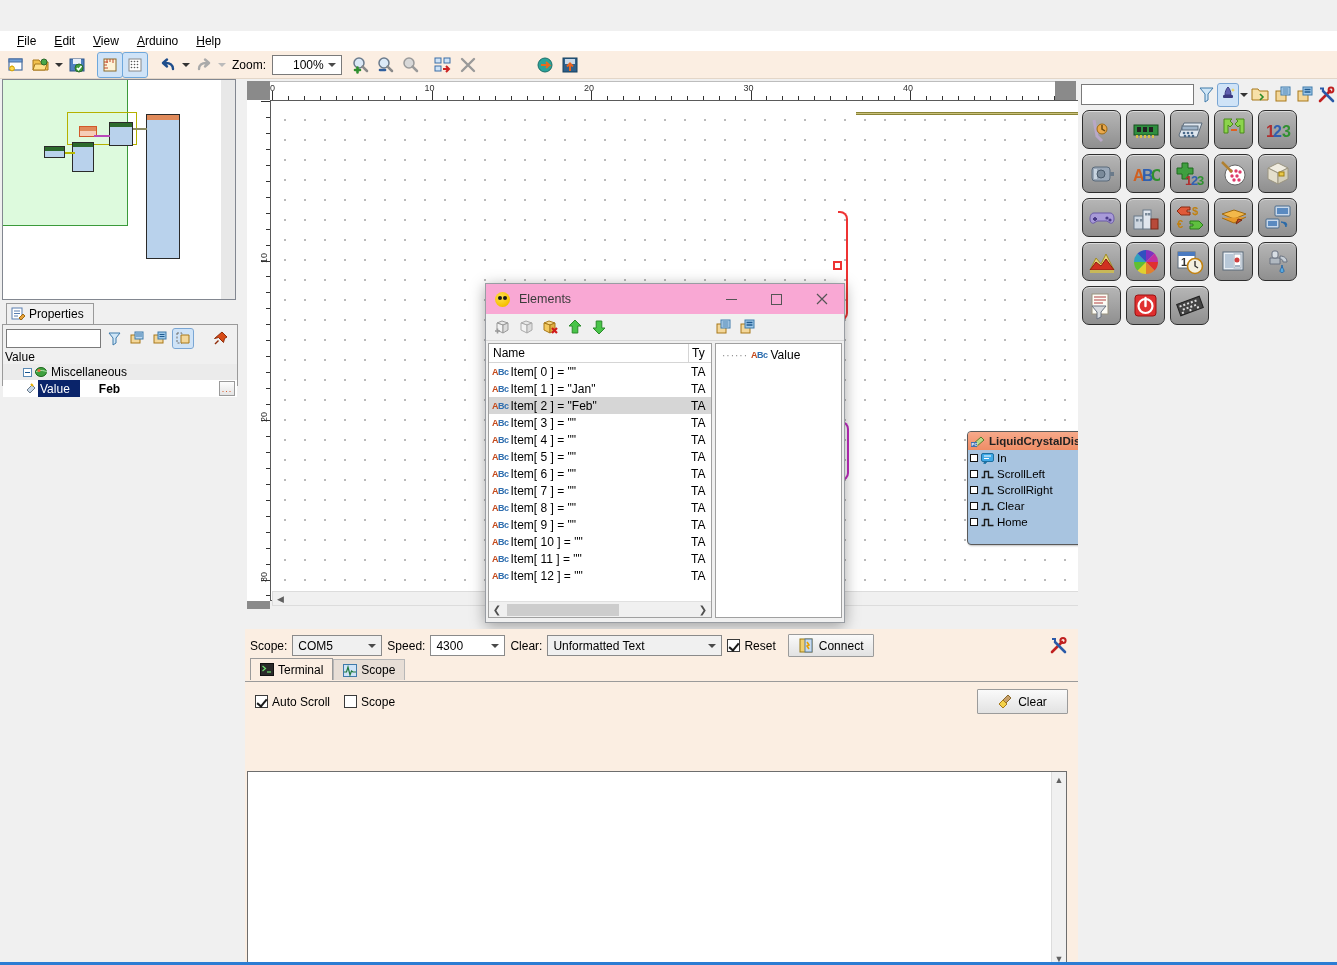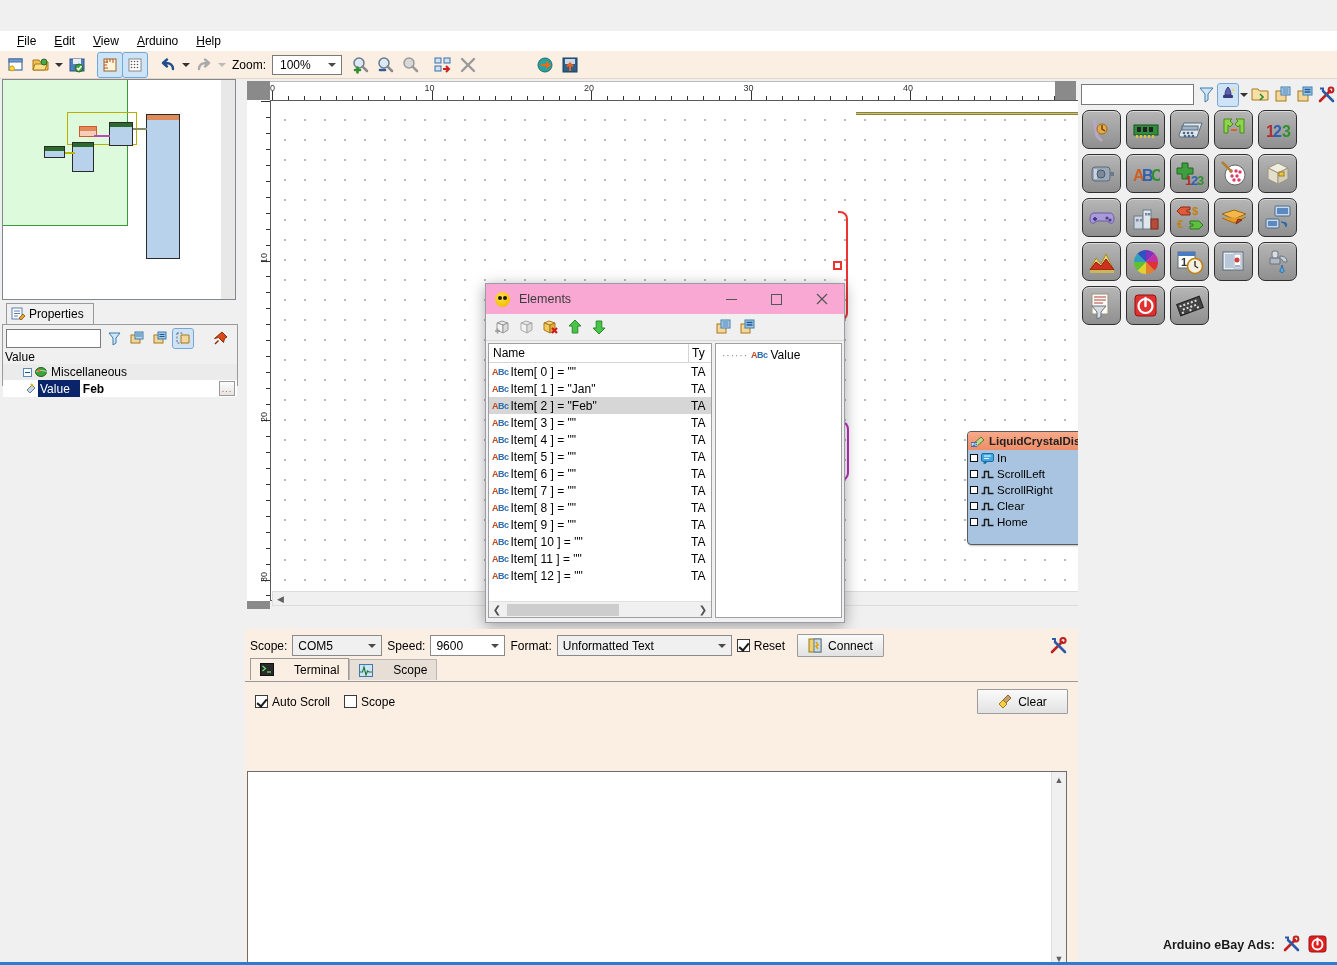--- a/index.html
+++ b/index.html
@@ -60,21 +60,21 @@
   }
   .tb-btn {
     width: 24px; height: 24px; display: flex; align-items: center; justify-content: center;
     margin-right: 1px; border-radius: 2px; position: relative;
   }
   .tb-btn.active { background: #cfe3f7; outline: 1px solid #6fa8dc; }
   .tb-sep { width: 8px; }
   .tb-label { font-size: 12px; margin: 0 6px 0 4px; }
   .tb-combo {
     width: 70px; height: 20px; border: 1px solid #7a7a7a; background: #fff;
-    font-size: 12px; display: flex; align-items: center; padding-left: 7px; position: relative;
+    font-size: 12px; display: flex; align-items: center; padding-left: 20px; position: relative;
   }
   .combo-arrow {
     position: absolute; right: 5px; top: 50%; margin-top: -2px;
     width: 0; height: 0; border-left: 4px solid transparent; border-right: 4px solid transparent;
     border-top: 4px solid #4a4a4a;
   }
 
   
   .ic { display: block; }
 
@@ -140,21 +140,21 @@
   }
   .prop-row-value {
     display: flex; align-items: center; height: 17px; background: #fff;
   }
   .pv-icons { display: flex; align-items: center; padding-left: 22px; gap: 1px; }
   .pv-name {
     background: #0a246a; color: #fff; padding: 0 10px 0 2px; height: 17px;
     display: flex; align-items: center; font-size: 12px;
   }
   .pv-val {
-    flex: 1; font-weight: bold; font-size: 12px; color: #000; padding-left: 3px;
+    flex: 1; font-weight: bold; font-size: 12px; color: #000; padding-left: 19px;
     display: flex; align-items: center;
   }
   .pv-btn {
     width: 16px; height: 15px; margin-right: 2px; background: linear-gradient(#fdfdfd,#e4e4e4);
     border: 1px solid #9a9a9a; display:flex; align-items:center; justify-content:center;
     font-size: 9px; color:#d84b16; letter-spacing:1px;
   }
 
   
   .canvaswrap {
@@ -292,21 +292,21 @@
   .chkbox.checked::after {
     content: ""; position: absolute; left: 3px; top: 1px; width: 4px; height: 8px;
     border: solid #1a1a1a; border-width: 0 2px 2px 0; transform: rotate(40deg);
   }
   .btn {
     height: 23px; background: linear-gradient(#fafafa,#e2e2e2); border: 1px solid #9b9b9b;
     display: flex; align-items: center; gap: 5px; padding: 0 10px; font-size: 12px; border-radius: 1px;
   }
   .tabs { display: flex; align-items: flex-end; height: 21px; padding-left: 5px; }
   .tab {
-    height: 21px; padding: 0 9px; display: flex; align-items: center; gap: 20px; font-size: 12px;
+    height: 21px; padding: 0 9px; display: flex; align-items: center; gap: 4px; font-size: 12px;
     border: 1px solid #b7b7b7; border-bottom: none; background: #e7ded6;
   }
   .tab.active { background: #fbeee2; border-color: #9a9a9a; height: 22px; }
   .tabpane {
     position: absolute; left: 0; top: 52px; width: 833px; height: 284px;
     background: #fbeee2; border-top: 1px solid #9a9a9a;
   }
   .termbar { display: flex; align-items: center; height: 33px; padding: 6px 10px 0 10px; gap: 14px; }
   .termbox {
     position: absolute; left: 2px; top: 89px; width: 820px; height: 196px;
@@ -947,24 +947,24 @@
 
   <div class="serial">
     <div class="serial-row1">
       <span class="lbl">Scope:</span>
       <span class="sel-box" style="width:90px">
         <span>COM5</span>
         <span class="combo-arrow"></span>
       </span>
       <span class="lbl">Speed:</span>
       <span class="sel-box white" style="width:75px">
-        <span>9600</span>
+        <span>4300</span>
         <span class="combo-arrow"></span>
       </span>
-      <span class="lbl">Format:</span>
+      <span class="lbl">Clear:</span>
       <span class="sel-box" style="width:175px">
         <span>Unformatted Text</span>
         <span class="combo-arrow"></span>
       </span>
       <span class="chk">
         <span class="chkbox checked"></span>
         <span>Reset</span>
       </span>
       <span class="btn" style="margin-left:7px">
         <svg width="15" height="15" viewBox="0 0 15 15">
@@ -1306,34 +1306,16 @@
                 <rect x="18" y="14" width="2" height="2"></rect>
               <rect x="4" y="17" width="2" height="2"></rect>
                 <rect x="12" y="17" width="2" height="2"></rect>
               <rect x="20" y="17" width="2" height="2"></rect>
             </g>
           </g>
         </svg>
       </div>
     </div>
 
-    <div class="ads">
-      <span class="ads-label">Arduino eBay Ads:</span>
-      <span>
-        <svg width="19" height="18" viewBox="0 0 19 18">
-          <path d="M3 15l10-10" stroke="#c02020" stroke-width="2.6" stroke-linecap="round"></path>
-          <path d="M16 15L6 5" stroke="#2a5aa8" stroke-width="2.6" stroke-linecap="round"></path>
-          <circle cx="14" cy="4" r="2.4" fill="none" stroke="#c02020" stroke-width="2"></circle>
-          <path d="M3 2.5l3 0 0 3" stroke="#2a5aa8" stroke-width="2" fill="none"></path>
-        </svg>
-      </span>
-      <span>
-        <svg width="19" height="18" viewBox="0 0 19 18">
-          <rect x="1" y="1" width="17" height="16" rx="2.5" fill="#e02020" stroke="#9a1010"></rect>
-          <circle cx="9.5" cy="9.5" r="5" fill="none" stroke="#fff" stroke-width="1.9"></circle>
-          <path d="M9.5 3.5v6" stroke="#fff" stroke-width="2.1" stroke-linecap="round"></path>
-        </svg>
-      </span>
-    </div>
   </div>
 
   <div class="statusbar"></div>
 </div>
 
 </body></html>

